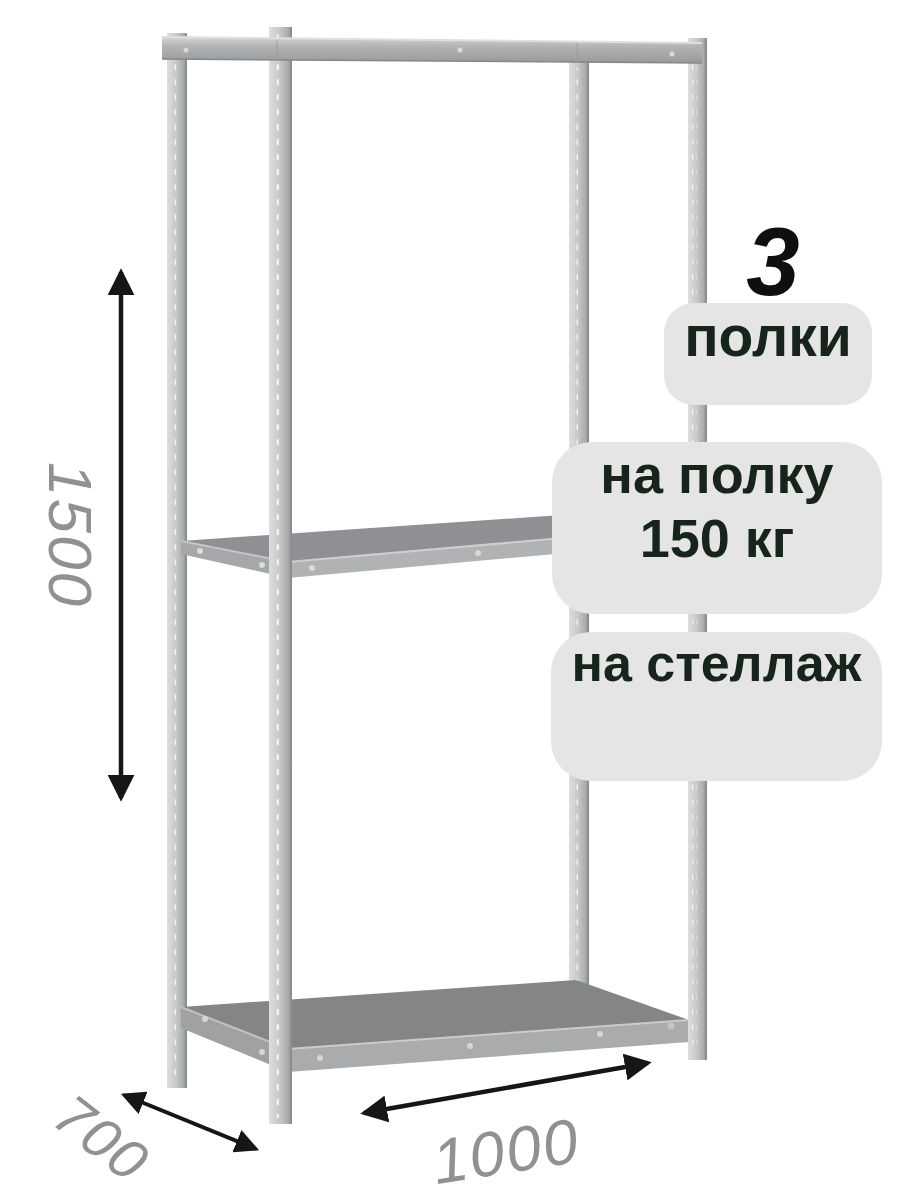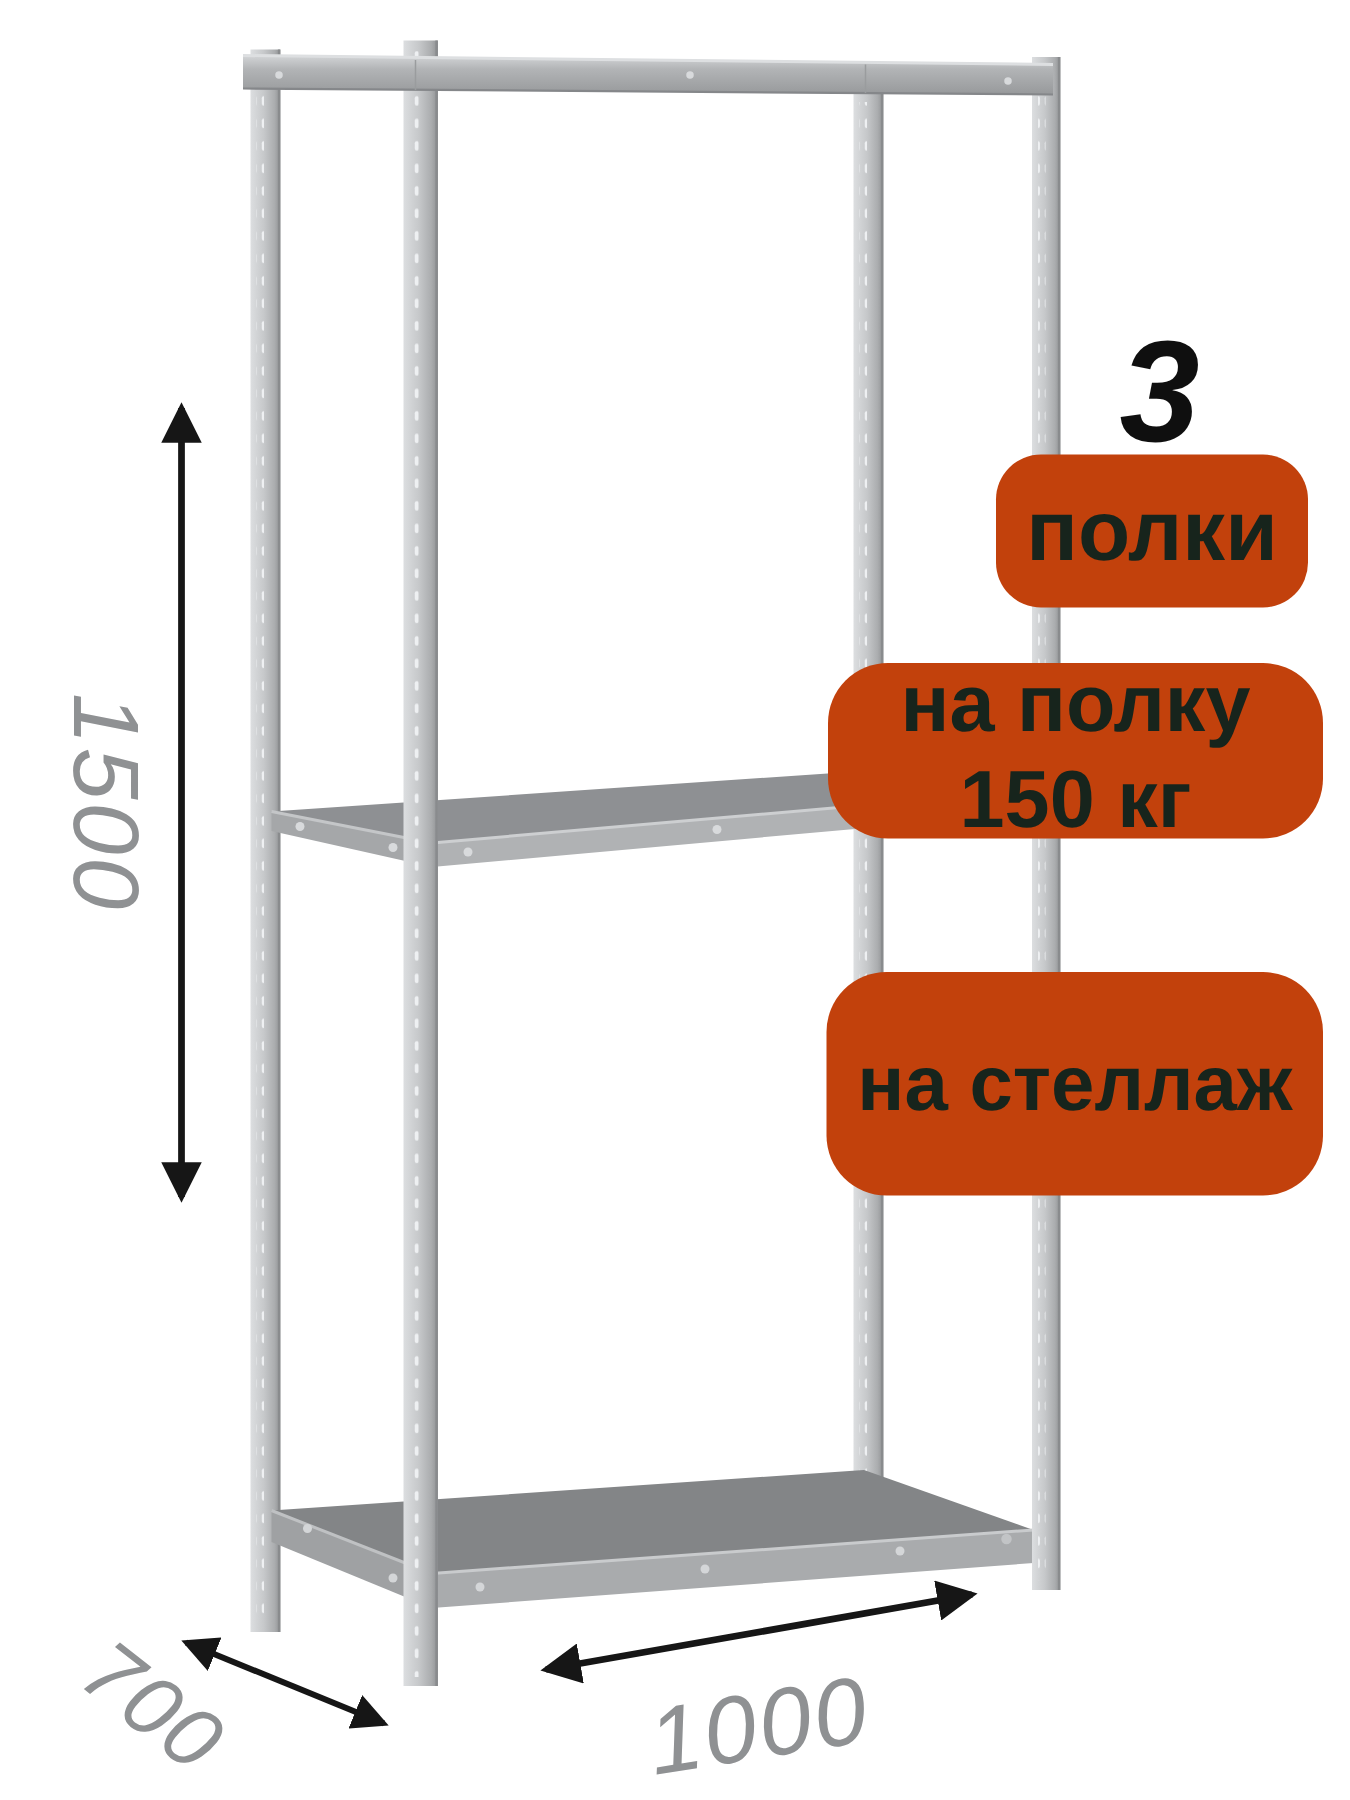--- a/index.html
+++ b/index.html
@@ -40,41 +40,41 @@
     position:absolute;
     left:773px;top:262px;
     transform:translate(-50%,-50%);
     font-size:96px;
     font-weight:700;
     font-style:italic;
     color:#0f0f0f;
   }
   .badge{
     position:absolute;
-    background:#c2410c;
+    background:#e5e5e5;
     color:#17241c;
     font-weight:700;
     display:flex;
     flex-direction:column;
     align-items:center;
-    justify-content:center;
+    justify-content:flex-start;
     text-align:center;
   }
   #badge-shelf-count{
     left:664px;top:303px;width:208px;height:102px;
     border-radius:30px;
     font-size:57px;
   }
   #badge-per-shelf{
-    left:552px;top:442px;width:330px;height:117px;
+    left:552px;top:442px;width:330px;height:172px;
     border-radius:40px;
     font-size:54px;line-height:64px;
   }
   #badge-per-rack{
-    left:551px;top:648px;width:331px;height:149px;
+    left:551px;top:632px;width:331px;height:149px;
     border-radius:40px;
     font-size:52px;line-height:62px;
   }
 </style>
 </head>
 <body>
 
 <div id="canvas">
 
   <svg id="rack-svg" viewBox="0 0 900 1200" xmlns="http://www.w3.org/2000/svg">

